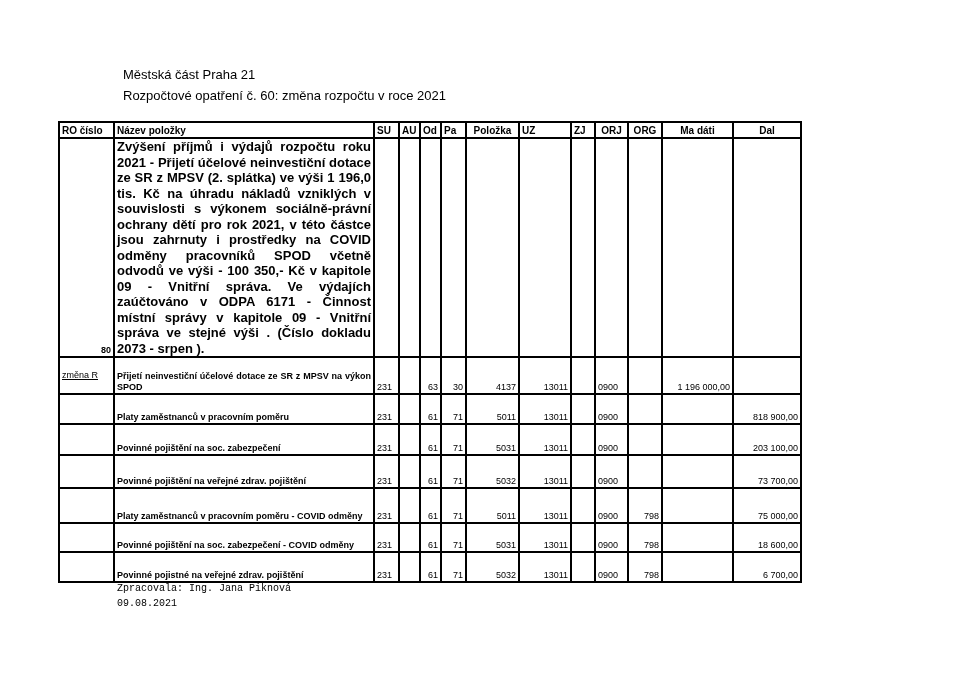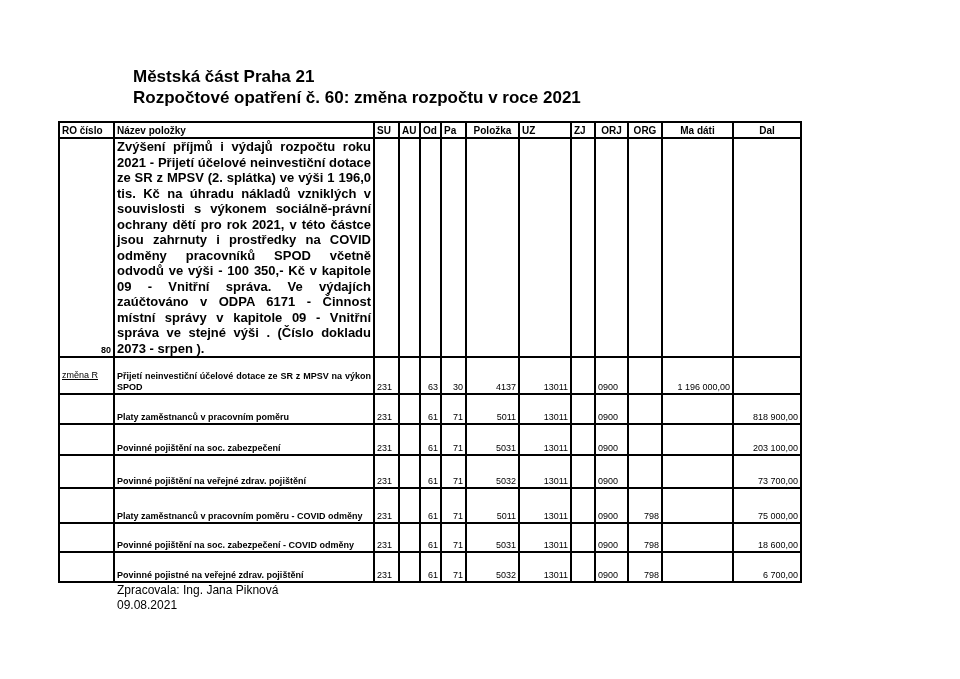--- a/index.html
+++ b/index.html
@@ -1,33 +1,33 @@
 <!DOCTYPE html>
 <html><head>
 <meta charset="utf-8">
 <style>
   html, body { margin:0; padding:0; background:#ffffff; }
   body { width:960px; height:679px; position:relative; overflow:hidden;
          font-family:"Liberation Sans", sans-serif; color:#000; }
-  .title { position:absolute; left:133px; font-weight:bold; font-size:17px; white-space:nowrap; }
+  .title { position:absolute; left:123px; font-weight:normal; font-size:13px; white-space:nowrap; }
   #t1 { top:67px; }
   #t2 { top:88px; }
 
   table.budget { position:absolute; left:58px; top:121px; border-collapse:collapse; table-layout:fixed;
                  font-size:9px; }
   table.budget td, table.budget th { border:2px solid #000; padding:0 2px; overflow:hidden; }
   table.budget th { font-weight:bold; font-size:10px; height:14px; text-align:left; white-space:nowrap;margin-top:36px; }
   th.c { text-align:center !important; }
   td { vertical-align:bottom; line-height:11px; }
   td.r { text-align:right; }
   td.big-desc { font-weight:bold; font-size:13px; text-align:justify; line-height:15.5px; vertical-align:bottom; padding-bottom:1px; }
   td.ro-num { font-weight:bold; text-align:right; vertical-align:bottom; }
   td.zmena { vertical-align:middle; padding-top:6px;text-decoration:underline; }
   td.desc { text-align:justify;font-weight:bold; }
-  .footer { position:absolute; left:117px; font-size:12px; white-space:nowrap; }
+  .footer { position:absolute; left:117px; font-size:10px; white-space:nowrap;font-family:Liberation Mono, monospace; }
   #f1 { top:583px; }
   #f2 { top:598px; }
 </style>
 </head>
 <body>
 
 <div id="t1" class="title">Městská část Praha 21</div>
 <div id="t2" class="title">Rozpočtové opatření č. 60: změna rozpočtu v roce 2021</div>
 
 <table class="budget">

